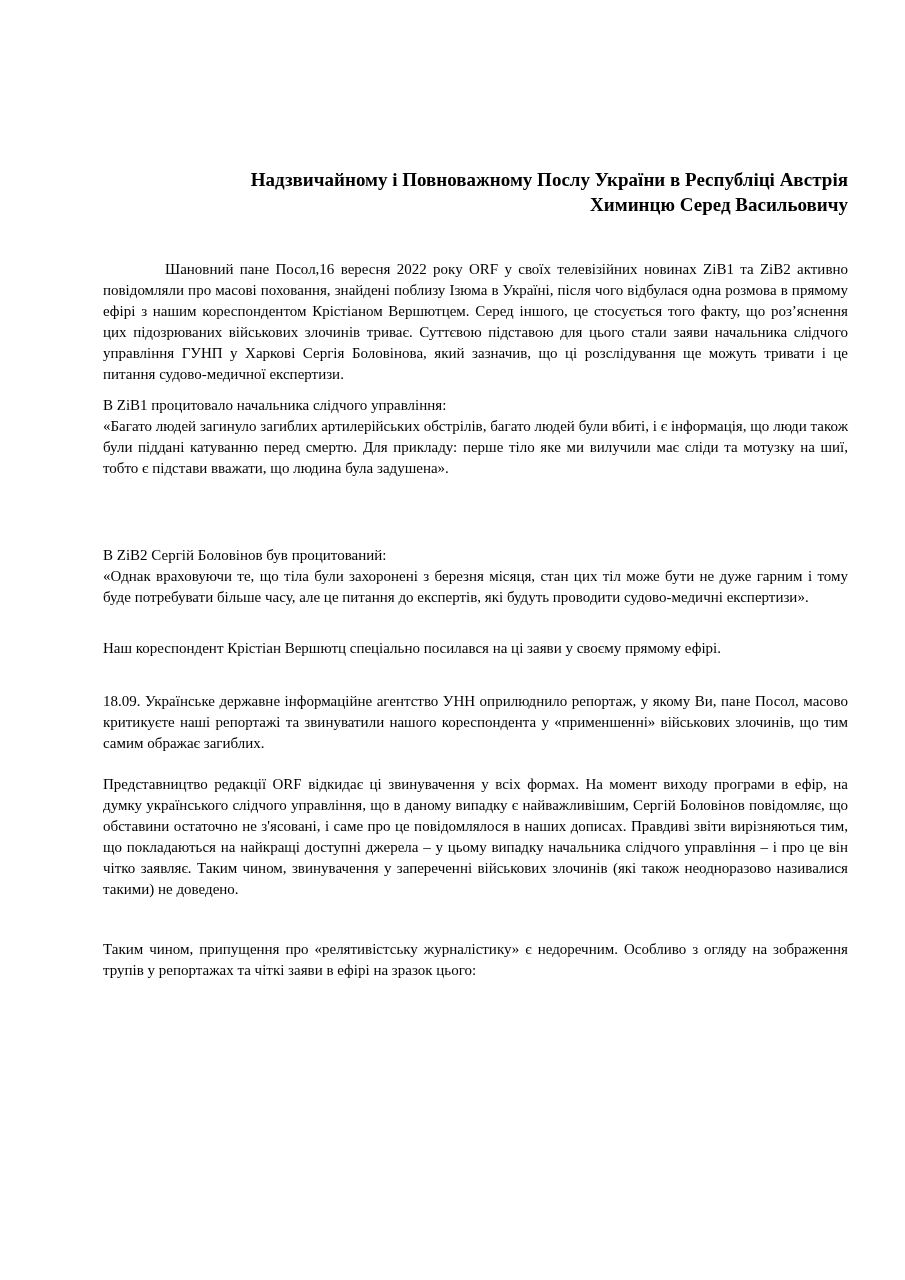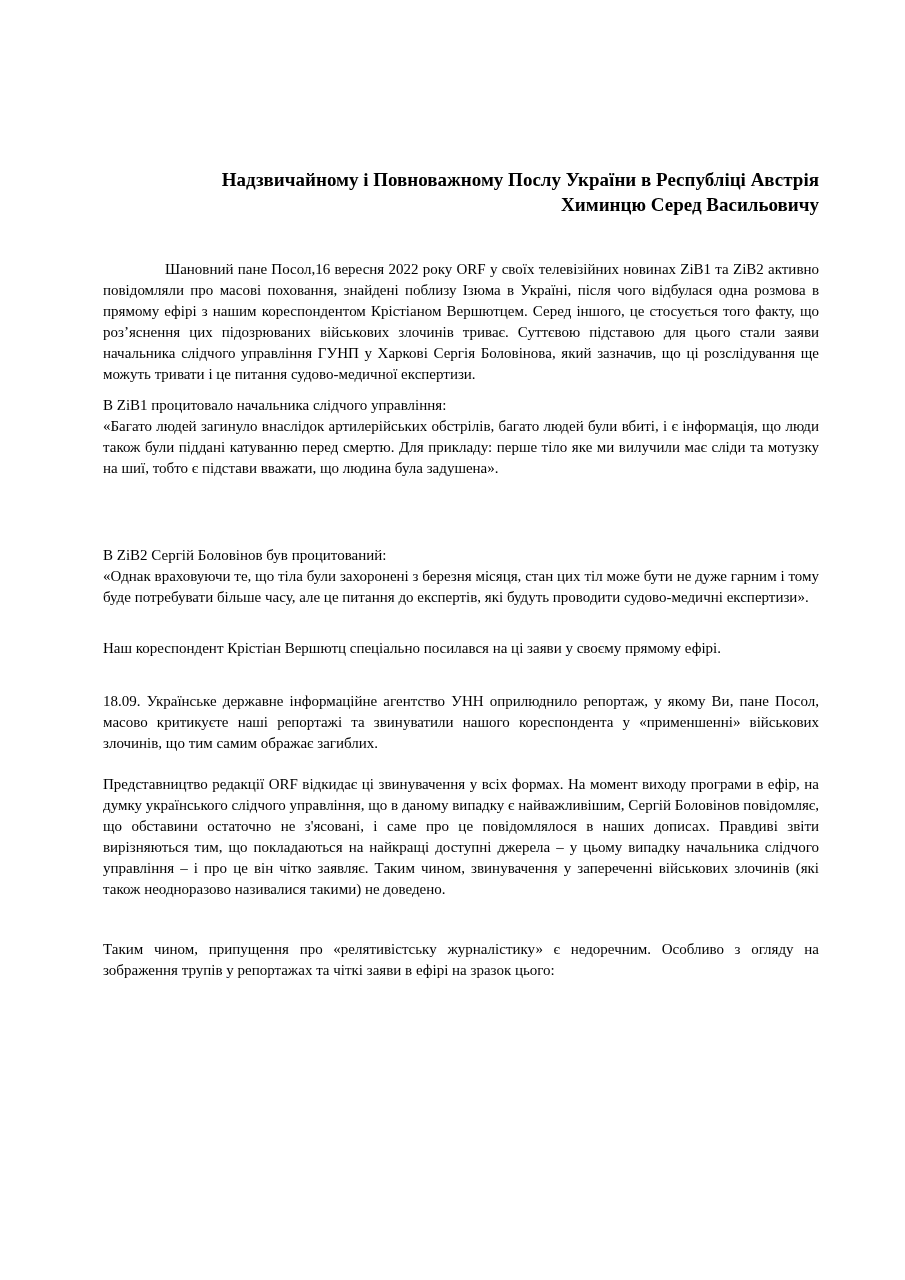--- a/index.html
+++ b/index.html
@@ -13,21 +13,21 @@
     height: 1280px;
     margin: 0 auto;
     background: #ffffff;
     color: #000000;
     font-family: "Liberation Serif", "DejaVu Serif", serif;
     overflow: hidden;
     box-sizing: border-box;
   }
   .content {
     box-sizing: border-box;
-    padding: 167px 86px 0 103px;
+    padding: 167px 57px 0 103px;
   }
   .recipient {
     text-align: right;
     font-weight: bold;
     font-size: 19px;
     line-height: 25px;
   }
   .para {
     font-size: 15px;
     line-height: 21px;
@@ -51,21 +51,21 @@
 
     <div class="recipient">
       <div>Надзвичайному і Повноважному Послу України в Республіці Австрія</div>
       <div>Химинцю Серед Васильовичу</div>
     </div>
 
     <p class="para p-salutation">Шановний пане Посол,16 вересня 2022 року ORF у своїх телевізійних новинах ZiB1 та ZiB2 активно повідомляли про масові поховання, знайдені поблизу Ізюма в Україні, після чого відбулася одна розмова в прямому ефірі з нашим кореспондентом Крістіаном Вершютцем. Серед іншого, це стосується того факту, що роз’яснення цих підозрюваних військових злочинів триває. Суттєвою підставою для цього стали заяви начальника слідчого управління ГУНП у Харкові Сергія Боловінова, який зазначив, що ці розслідування ще можуть тривати і це питання судово-медичної експертизи.</p>
 
     <p class="para p-zib1-intro">В ZiB1 процитовало начальника слідчого управління:</p>
 
-    <p class="para p-quote">«Багато людей загинуло внаслідок артилерійських обстрілів, багато людей були вбиті, і є інформація, що люди також були піддані катуванню перед смертю. Для прикладу: перше тіло яке ми вилучили має сліди та мотузку на шиї, тобто є підстави вважати, що людина була задушена».</p>
+    <p class="para p-quote">«Багато людей загинуло загиблих артилерійських обстрілів, багато людей були вбиті, і є інформація, що люди також були піддані катуванню перед смертю. Для прикладу: перше тіло яке ми вилучили має сліди та мотузку на шиї, тобто є підстави вважати, що людина була задушена».</p>
 
     <p class="para p-zib2-intro">В ZiB2 Сергій Боловінов був процитований:</p>
 
     <p class="para p-quote">«Однак враховуючи те, що тіла були захоронені з березня місяця, стан цих тіл може бути не дуже гарним і тому буде потребувати більше часу, але це питання до експертів, які будуть проводити судово-медичні експертизи».</p>
 
     <p class="para p-correspondent">Наш кореспондент Крістіан Вершютц спеціально посилався на ці заяви у своєму прямому ефірі.</p>
 
     <p class="para p-unn">18.09. Українське державне інформаційне агентство УНН оприлюднило репортаж, у якому Ви, пане Посол, масово критикуєте наші репортажі та звинуватили нашого кореспондента у «применшенні» військових злочинів, що тим самим ображає загиблих.</p>
 
     <p class="para p-orf-response">Представництво редакції ORF відкидає ці звинувачення у всіх формах. На момент виходу програми в ефір, на думку українського слідчого управління, що в даному випадку є найважливішим, Сергій Боловінов повідомляє, що обставини остаточно не з'ясовані, і саме про це повідомлялося в наших дописах. Правдиві звіти вирізняються тим, що покладаються на найкращі доступні джерела – у цьому випадку начальника слідчого управління – і про це він чітко заявляє. Таким чином, звинувачення у запереченні військових злочинів (які також неодноразово називалися такими) не доведено.</p>

